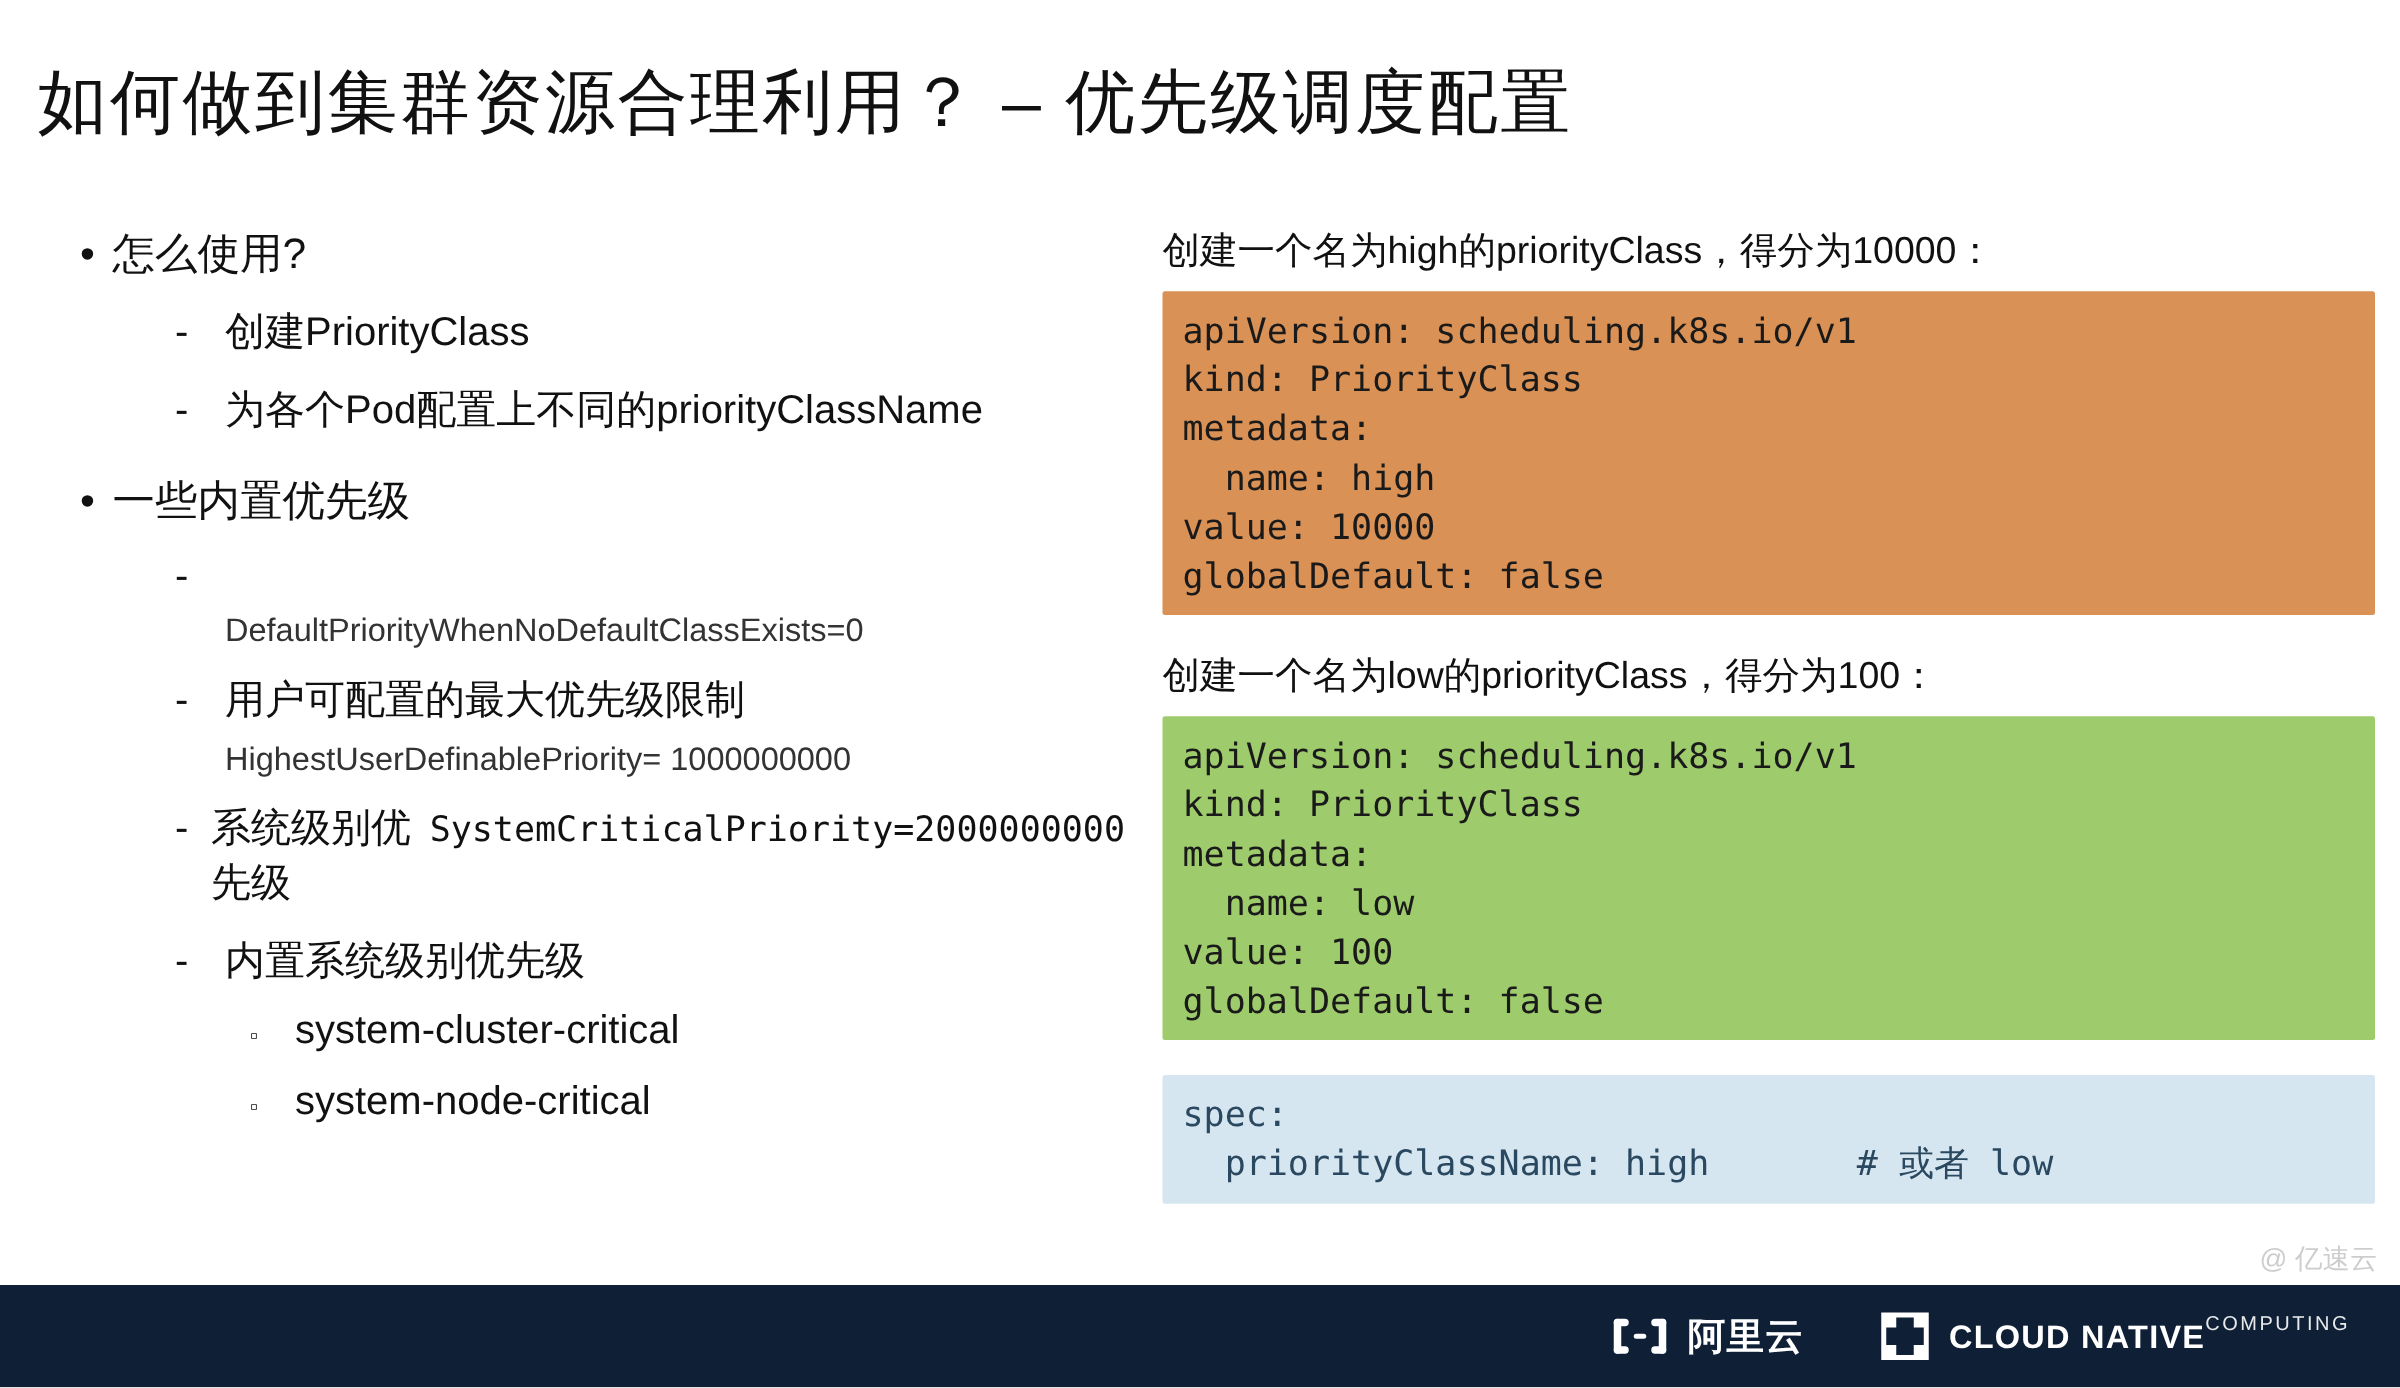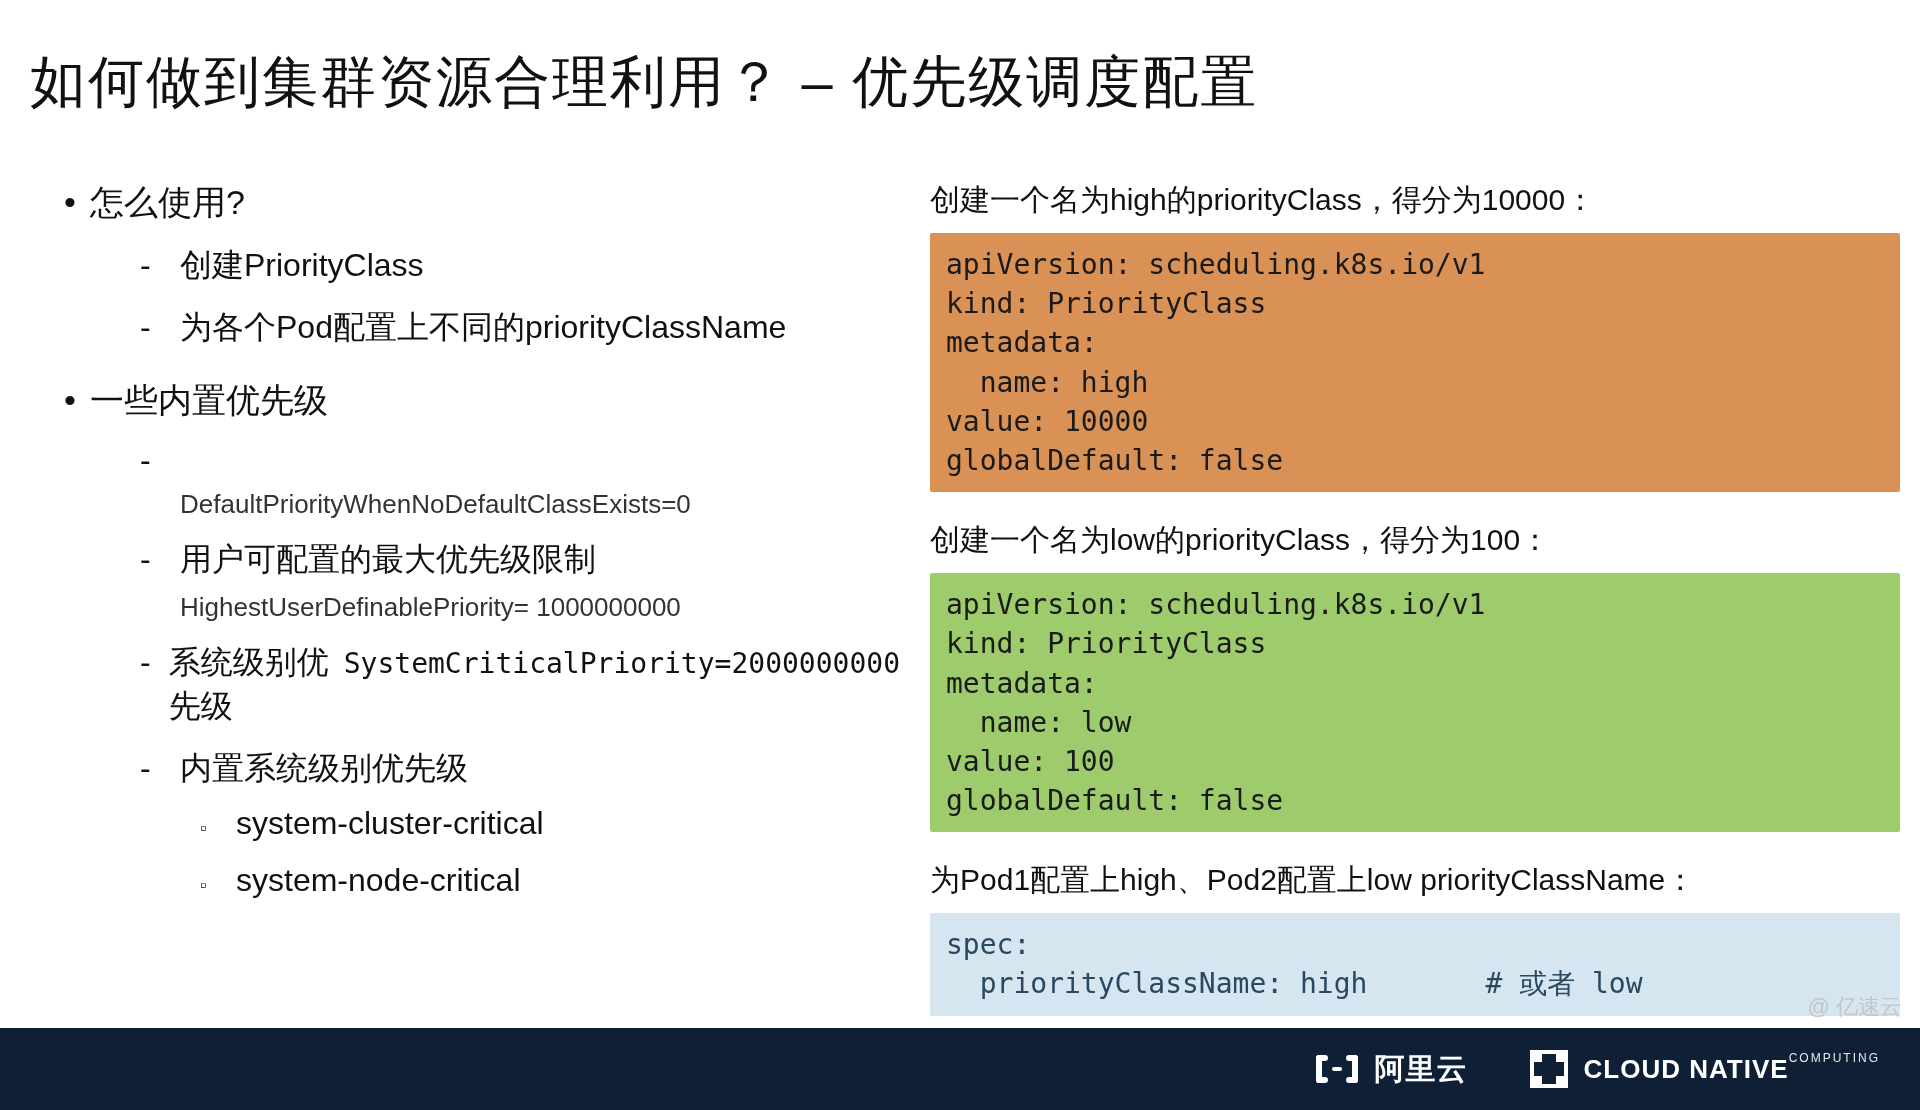--- a/index.html
+++ b/index.html
@@ -23,21 +23,21 @@
   ul.sub2 > li .sq { width: 36px; font-size: 18px; text-align: left; }
   .inline-note { font-family: "Consolas", "Menlo", monospace; font-size: 28px; margin-left: 8px; }
   .caption { font-size: 30px; margin-bottom: 12px; }
   .code-block { font-family: "Consolas", "Menlo", monospace; font-size: 28px; line-height: 1.4; padding: 12px 16px; border-radius: 2px; white-space: pre; margin-bottom: 28px; color: #1a1a1a; }
   .code-orange { background: #d99155; }
   .code-green  { background: #9ecb6b; }
   .code-blue   { background: #d6e6f1; color: #2a4960; }
   .right-section { margin-bottom: 26px; }
   .footer { position: absolute; left: 0; right: 0; bottom: 0; height: 82px; background: #0e1f36; color: #fff; display: flex; align-items: center; justify-content: flex-end; padding: 0 40px; gap: 60px; }
   .brand { display: flex; align-items: center; gap: 14px; font-size: 30px; font-weight: 600; letter-spacing: 1px; }
-  .brand small { display: block; font-size: 12px; font-weight: 500; letter-spacing: 2px; margin-top: -4px; opacity: .9; }
+  .brand small { display: block; font-size: 16px; font-weight: 500; letter-spacing: 2px; margin-top: -4px; opacity: .9; }
   .cn-stack { display: flex; flex-direction: row; line-height: 1; }
   .watermark { position: absolute; right: 18px; bottom: 88px; font-size: 22px; color: #b9b9b9; opacity: .7; font-family: sans-serif; }
   svg.icon { display: block; }
 </style>
 </head>
 <body>
 
 <div class="slide">
 
   <div class="title">如何做到集群资源合理利用？ – 优先级调度配置</div>
@@ -129,21 +129,20 @@
       <div class="right-section">
         <div class="caption">创建一个名为low的priorityClass，得分为100：</div>
         <div class="code-block code-green">apiVersion: scheduling.k8s.io/v1
 kind: PriorityClass
 metadata:
   name: low
 value: 100
 globalDefault: false</div>
       </div>
       <div class="right-section">
-        <div class="caption">为Pod1配置上high、Pod2配置上low priorityClassName：</div>
         <div class="code-block code-blue">spec:
   priorityClassName: high       # 或者 low</div>
       </div>
     </div>
 
   </div>
 
   <div class="watermark">@ 亿速云</div>
 
   <div class="footer">

